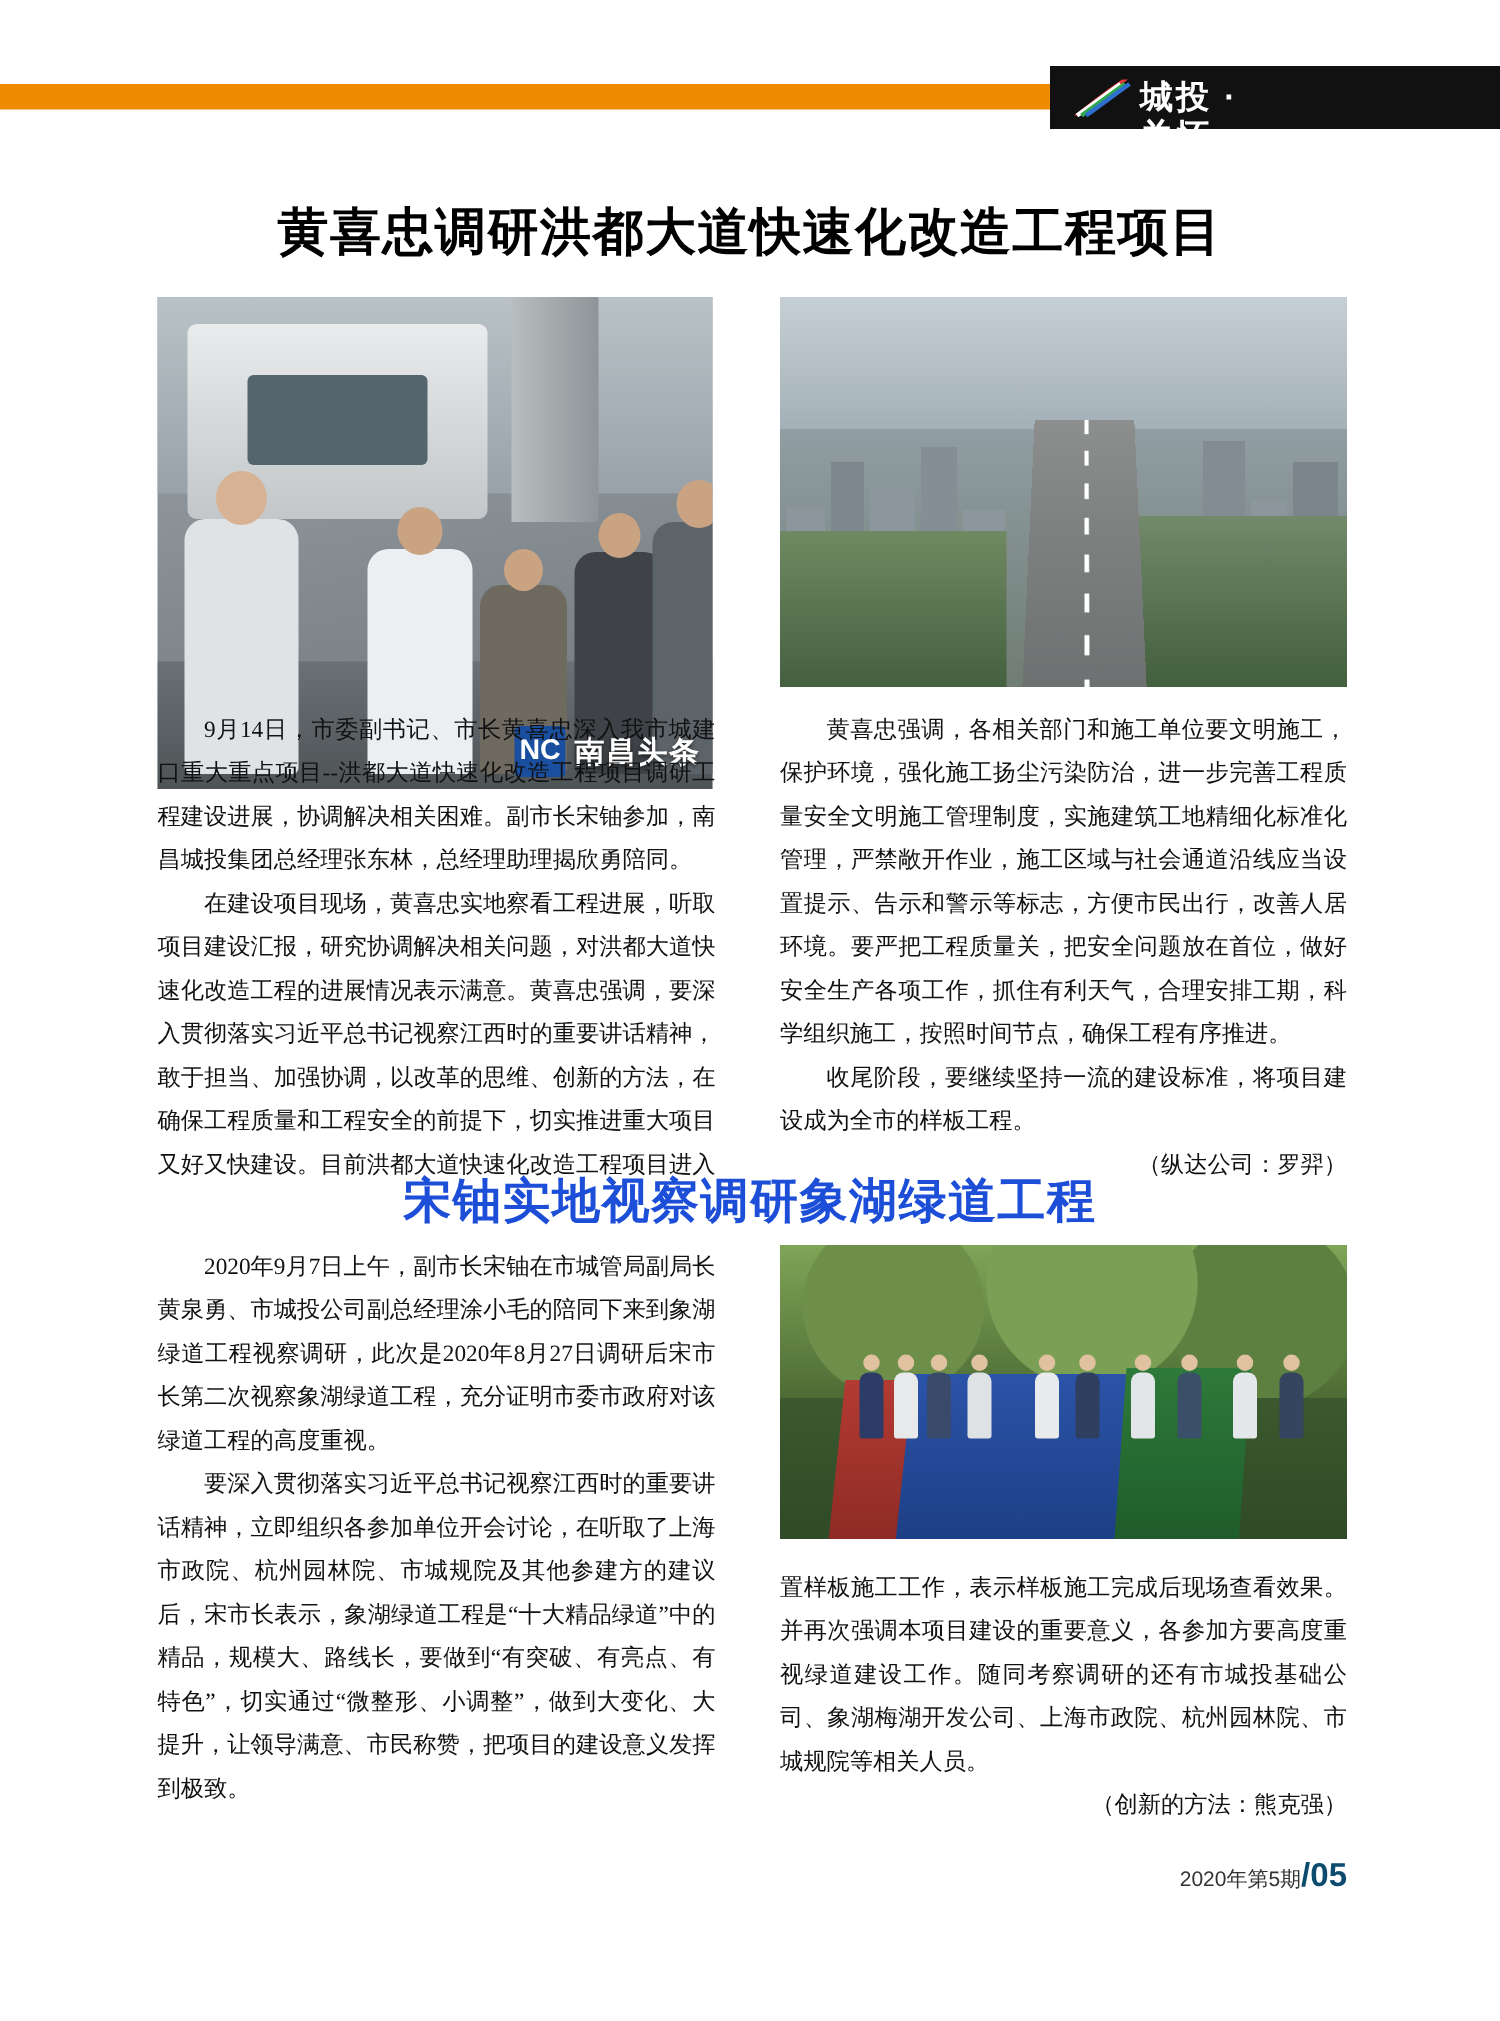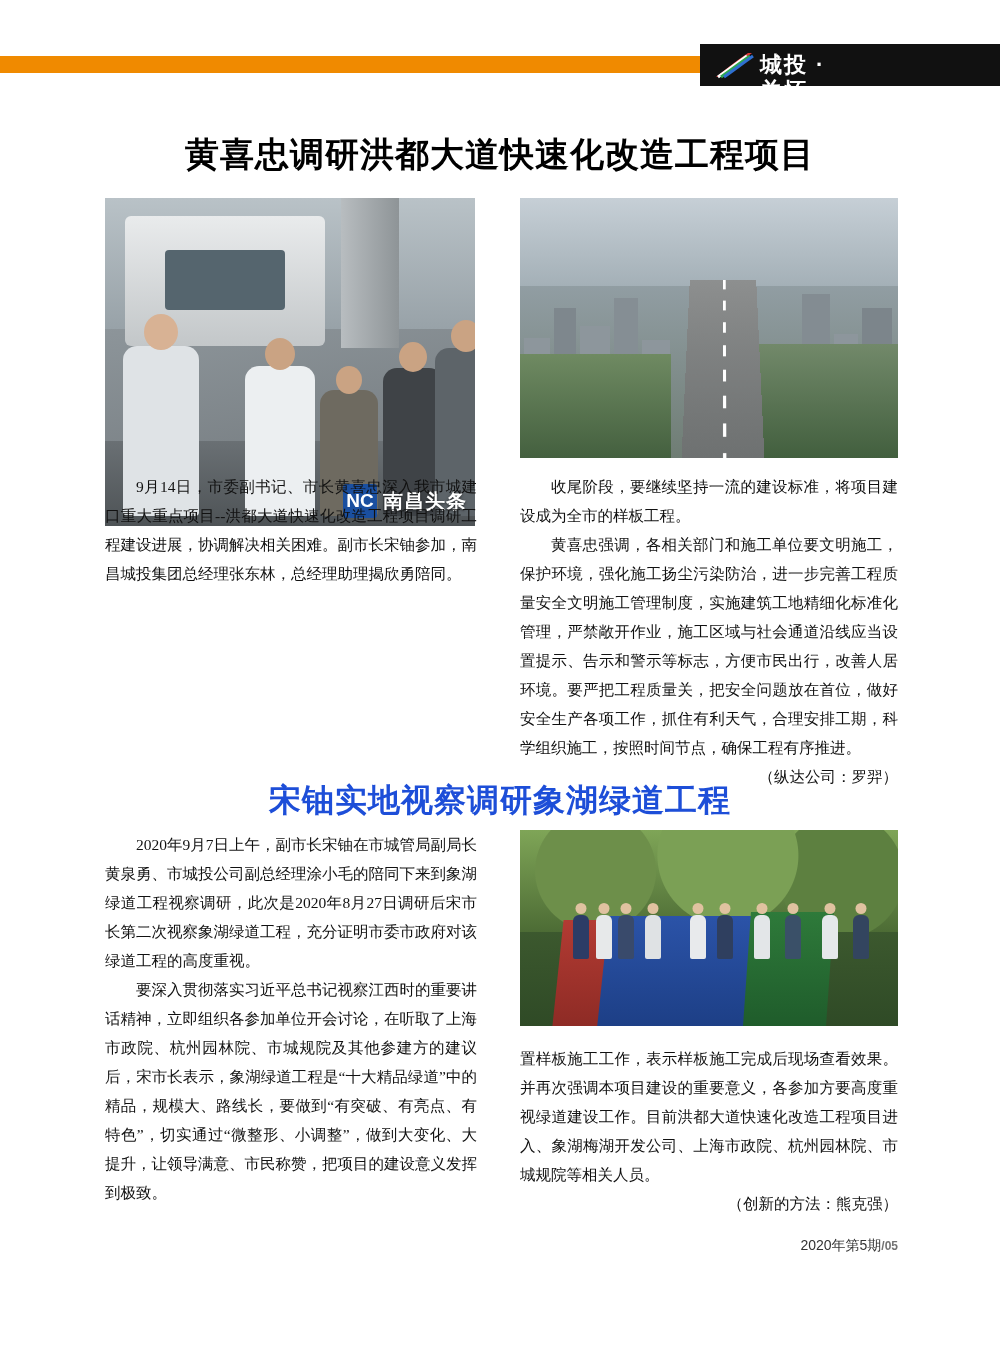--- a/index.html
+++ b/index.html
@@ -246,21 +246,21 @@
   }
 
   .pagefoot {
     position: absolute;
     right: 102px;
     top: 1237px;
     font-family: "Liberation Sans", sans-serif;
     font-size: 14px;
     color: #333;
   }
-  .pagefoot .num { font-size: 12px; font-weight: bold; color:#737373; }
+  .pagefoot .num { font-size: 22px; font-weight: bold; color:#0c4a6e; }
 </style>
 </head>
 <body>
 
 <div class="header">
   <div class="header-bar-orange"></div>
   <div class="header-bar-black"></div>
   <div class="header-logo">
     <svg width="40" height="28" viewBox="0 0 40 28">
       <path d="M2 26 C12 18 22 10 34 2 L38 2 C26 11 15 19 6 26 Z" fill="#e03a3a"></path>
@@ -313,25 +313,26 @@
   <div class="bld" style="right:6px;width:30px;height:150px;background:#7c858b;"></div>
   <div class="bld" style="right:40px;width:24px;height:124px;"></div>
   <div class="bld" style="right:68px;width:28px;height:164px;background:#838c92;"></div>
   <div class="green-l"></div>
   <div class="green-r"></div>
   <div class="road"></div>
 </div>
 
 <div class="col" id="a1-col-left">
   <p>9月14日，市委副书记、市长黄喜忠深入我市城建口重大重点项目--洪都大道快速化改造工程项目调研工程建设进展，协调解决相关困难。副市长宋铀参加，南昌城投集团总经理张东林，总经理助理揭欣勇陪同。</p>
+  <p>在建设项目现场，黄喜忠实地察看工程进展，听取项目建设汇报，研究协调解决相关问题，对洪都大道快速化改造工程的进展情况表示满意。黄喜忠强调，要深入贯彻落实习近平总书记视察江西时的重要讲话精神，敢于担当、加强协调，以改革的思维、创新的方法，在确保工程质量和工程安全的前提下，切实推进重大项目又好又快建设。目前洪都大道快速化改造工程项目进入</p>
 </div>
 
 <div class="col" id="a1-col-right">
+  <p>黄喜忠强调，各相关部门和施工单位要文明施工，保护环境，强化施工扬尘污染防治，进一步完善工程质量安全文明施工管理制度，实施建筑工地精细化标准化管理，严禁敞开作业，施工区域与社会通道沿线应当设置提示、告示和警示等标志，方便市民出行，改善人居环境。要严把工程质量关，把安全问题放在首位，做好安全生产各项工作，抓住有利天气，合理安排工期，科学组织施工，按照时间节点，确保工程有序推进。</p>
   <p>收尾阶段，要继续坚持一流的建设标准，将项目建设成为全市的样板工程。</p>
-  <p>黄喜忠强调，各相关部门和施工单位要文明施工，保护环境，强化施工扬尘污染防治，进一步完善工程质量安全文明施工管理制度，实施建筑工地精细化标准化管理，严禁敞开作业，施工区域与社会通道沿线应当设置提示、告示和警示等标志，方便市民出行，改善人居环境。要严把工程质量关，把安全问题放在首位，做好安全生产各项工作，抓住有利天气，合理安排工期，科学组织施工，按照时间节点，确保工程有序推进。</p>
   <p class="byline noindent">（纵达公司：罗羿）</p>
 </div>
 
 <div class="headline2">宋铀实地视察调研象湖绿道工程</div>
 
 <div class="photo" id="photo-greenway">
   <div class="trees"></div>
   <div class="path-red"></div>
   <div class="path-blue"></div>
   <div class="path-green"></div>
@@ -368,19 +369,19 @@
       </div>
   </div>
 </div>
 
 <div class="col" id="a2-col-left">
   <p>2020年9月7日上午，副市长宋铀在市城管局副局长黄泉勇、市城投公司副总经理涂小毛的陪同下来到象湖绿道工程视察调研，此次是2020年8月27日调研后宋市长第二次视察象湖绿道工程，充分证明市委市政府对该绿道工程的高度重视。</p>
   <p>要深入贯彻落实习近平总书记视察江西时的重要讲话精神，立即组织各参加单位开会讨论，在听取了上海市政院、杭州园林院、市城规院及其他参建方的建议后，宋市长表示，象湖绿道工程是“十大精品绿道”中的精品，规模大、路线长，要做到“有突破、有亮点、有特色”，切实通过“微整形、小调整”，做到大变化、大提升，让领导满意、市民称赞，把项目的建设意义发挥到极致。</p>
 </div>
 
 <div class="col" id="a2-col-right">
-  <p class="noindent">置样板施工工作，表示样板施工完成后现场查看效果。并再次强调本项目建设的重要意义，各参加方要高度重视绿道建设工作。目前洪都大道快速化改造工程项目进入、象湖梅湖开发公司、上海市政院、杭州园林院、市城规院等相关人员。</p>
+  <p class="noindent">置样板施工工作，表示样板施工完成后现场查看效果。并再次强调本项目建设的重要意义，各参加方要高度重视绿道建设工作。随同考察调研的还有市城投基础公司、象湖梅湖开发公司、上海市政院、杭州园林院、市城规院等相关人员。</p>
   <p class="byline noindent">（创新的方法：熊克强）</p>
 </div>
 
 <div class="pagefoot">
   <span>2020年第5期</span><span class="num">/05</span>
 </div>
 
 </body></html>

